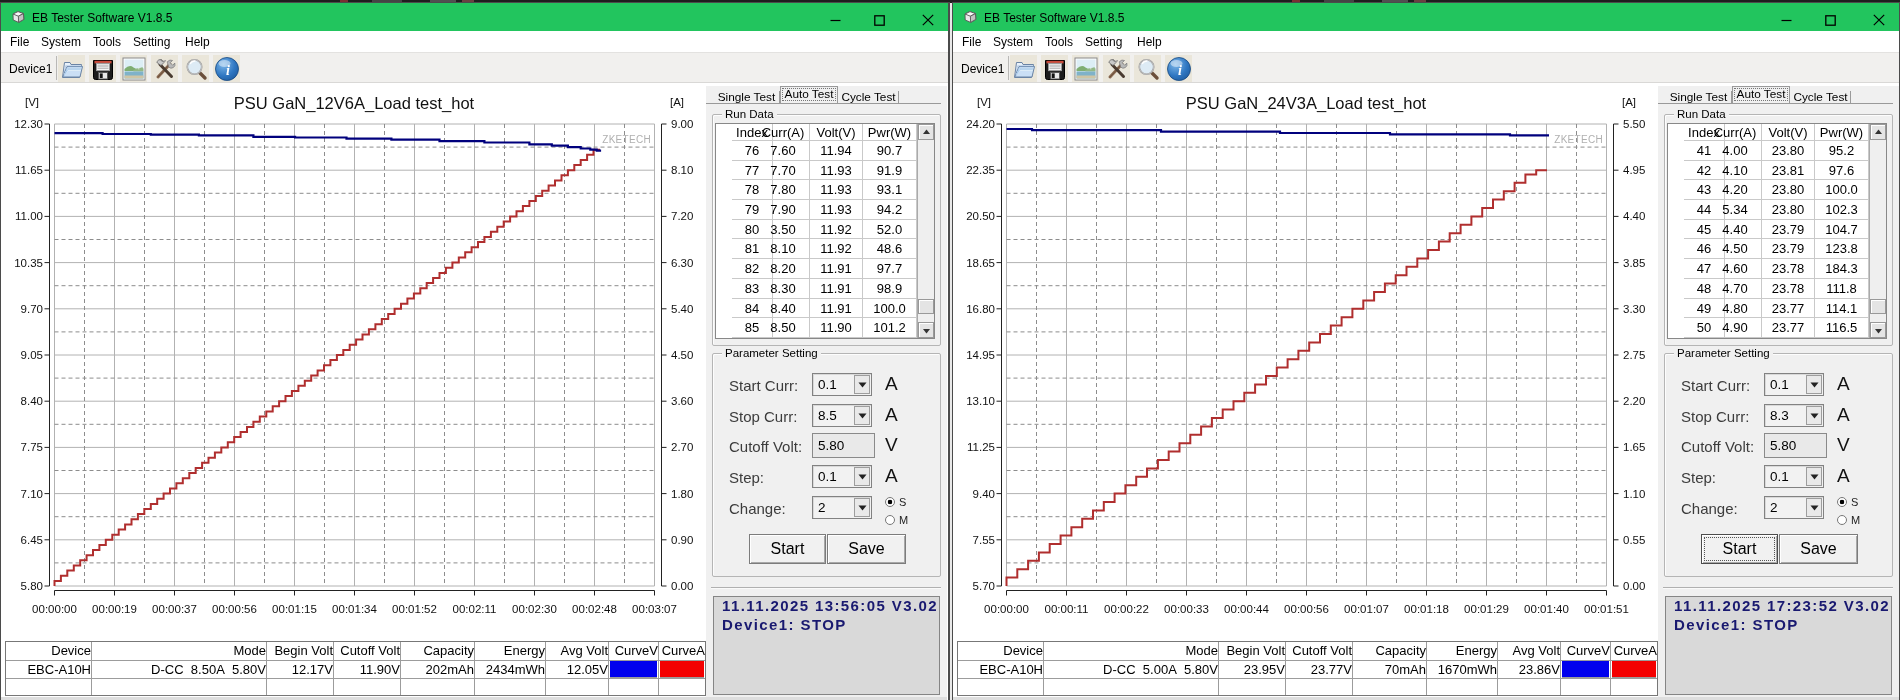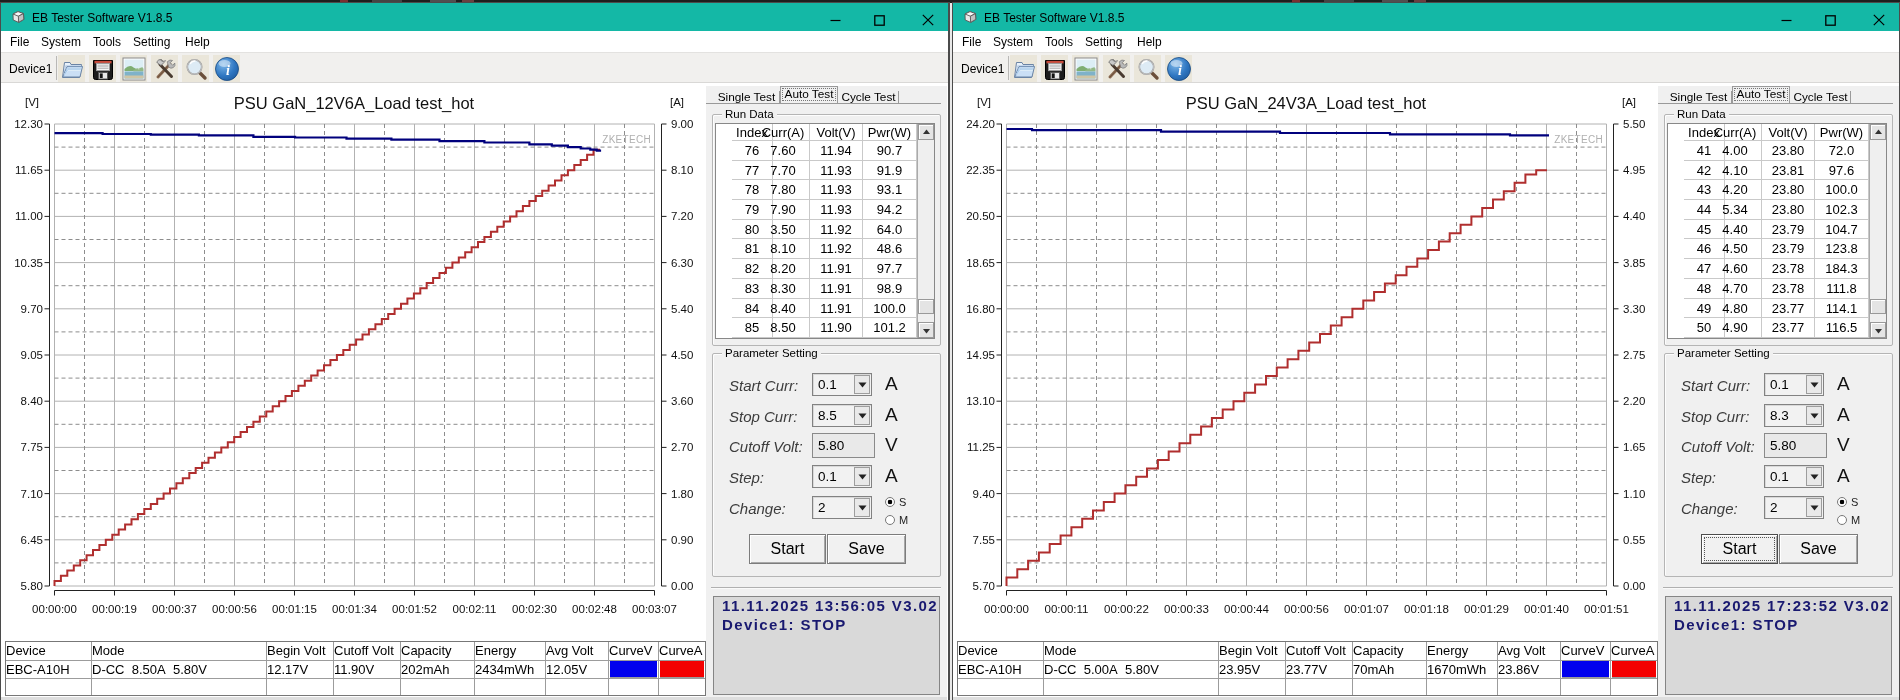--- a/index.html
+++ b/index.html
@@ -1,17 +1,17 @@
 <!DOCTYPE html>
 <html><head><meta charset="utf-8"><title>EB Tester</title>
 <style>
 *{margin:0;padding:0;box-sizing:border-box;}
 html,body{width:1900px;height:700px;overflow:hidden;background:#e9e9e9;font-family:"Liberation Sans",sans-serif;}
 .win{position:absolute;top:2px;width:948px;height:699px;background:#fff;border:1px solid #4b4b4b;border-bottom:none;}
-.tbar{position:absolute;left:0;top:0;width:100%;height:28px;background:#14b8a6;}
+.tbar{position:absolute;left:0;top:0;width:100%;height:28px;background:#22c55e;}
 .wicon{position:absolute;left:9px;top:6px;}
 .ttext{position:absolute;left:31px;top:8px;font-size:12px;color:#000;}
 .wbtn{position:absolute;top:9px;width:12px;height:12px;}
 .menu{position:absolute;left:0;top:28px;width:100%;height:21px;background:#fff;}
 .menu span{position:absolute;top:4px;font-size:12px;color:#000;}
 .tools{position:absolute;left:0;top:49px;width:100%;height:31px;background:#f1f0ee;border-top:1px solid #e3e2e0;border-bottom:1px solid #d9d8d6;}
 .dev{position:absolute;left:8px;top:9px;font-size:12px;color:#000;}
 .tsep{position:absolute;left:55px;top:3px;width:1px;height:24px;background:#b9b8b6;}
 .ticon{position:absolute;top:2px;width:27px;height:27px;background:#eae6da;display:flex;align-items:center;justify-content:center;}
 .client{position:absolute;left:0;top:80px;width:946px;height:618px;background:#fff;}
@@ -24,39 +24,39 @@
 .gtitle{position:absolute;left:9px;top:-7px;font-size:11.5px;background:#f0f0f0;padding:0 3px;color:#000;line-height:12px;}
 .rdtable{position:absolute;left:2px;top:7.5px;width:220px;height:216px;background:#fff;border:1px solid #888;font-size:13px;}
 .rdhead,.rdrow{position:relative;display:block;height:19.7px;line-height:19.7px;}
 .rdhead{height:17.5px;line-height:17.5px;}
 .rdhead span,.rdrow span{position:absolute;top:0;bottom:0;text-align:center;color:#000;border-right:1px solid #c9c9c9;border-bottom:1px solid #c9c9c9;}
 .c1{left:16px;width:41px;}  .c2{left:41px;width:53px;}  .c3{left:94px;width:53px;}  .c4{left:147px;width:54px;}
 .sbar{position:absolute;right:0;top:0;bottom:0;width:17px;background:#efefef;border-left:1px solid #aaa;}
 .sbtn{position:absolute;left:0;width:16px;height:16px;background:#e4e4e4;border:1px solid #999;box-shadow:inset 1px 1px 0 #fff;}
 .sthumb{position:absolute;left:0;bottom:24px;width:16px;height:15px;background:#e4e4e4;border:1px solid #999;box-shadow:inset 1px 1px 0 #fff;}
 .prow{position:absolute;left:16px;width:213px;height:25px;}
-.plab{position:absolute;left:0;top:4px;font-size:15px;color:#3c3c3c;font-style:italic;}
+.plab{position:absolute;left:0;top:4px;font-size:15px;color:#3c3c3c;}
 .dd{position:absolute;top:0;width:60px;height:23px;background:#f2f2f2;border:1px solid #828282;box-shadow:inset 1px 1px 0 #d9d9d9;}
 .dd i{position:absolute;left:5px;top:3px;font-style:normal;font-size:13.5px;color:#000;}
 .dd b{position:absolute;right:1px;top:1px;width:16px;height:19px;background:#e9e9e9;border:1px solid #9d9d9d;display:flex;align-items:center;justify-content:center;}
 .tbox{position:absolute;top:-1px;width:63px;height:25px;background:#e9e9e9;border:1px solid #8a8a8a;font-size:13.5px;color:#000;padding:4px 0 0 5px;}
 .unit{position:absolute;left:156px;top:0px;font-size:19px;color:#111;}
 .radio{position:absolute;font-size:11px;color:#222;}
 .rc{display:inline-block;width:10px;height:10px;border-radius:50%;border:1px solid #777;background:#fff;margin-right:4px;vertical-align:-1px;}
 .rc.sel{background:radial-gradient(circle at 50% 50%, #000 0 2px, #fff 2.6px);}
 .btn{position:absolute;height:30px;background:#f1f1f1;border:1px solid #7c7c7c;box-shadow:inset 1px 1px 0 #fff,inset -1px -1px 0 #a8a8a8;text-align:center;font-size:16px;color:#000;line-height:28px;}
 .btn.focus{outline:1px dotted #555;outline-offset:-4px;border-color:#4c4c4c;}
 .pline{position:absolute;left:5px;top:501px;width:230px;height:2px;border-top:1px solid #b0b0b0;border-bottom:1px solid #fafafa;}
 .status{position:absolute;left:7px;top:510px;width:227px;height:99px;background:#d9d9d9;border:1px solid #858585;padding:0 0 0 8px;overflow:hidden;}
 .status div{position:relative;font-size:15px;color:#191970;font-weight:bold;letter-spacing:1.4px;line-height:18.5px;white-space:nowrap;}
 
 .btable{position:absolute;left:4px;top:558px;width:701px;height:55px;background:#fff;border:1px solid #777;}
 .bhead,.brow{position:relative;height:18.5px;line-height:18.5px;}
 .brow.empty{height:16px;}
-.bhead span,.brow span{position:absolute;top:0;height:100%;text-align:left;font-size:13px;color:#000;border-right:1px solid #9c9c9c;border-bottom:1px solid #9c9c9c;}
+.bhead span,.brow span{position:absolute;top:0;height:100%;text-align:right;font-size:13px;color:#000;border-right:1px solid #9c9c9c;border-bottom:1px solid #9c9c9c;}
 .bhead span:last-child,.brow span:last-child{border-right:none;}
 .brow.empty span{border-bottom:none;}
 .sw{position:absolute;left:1px;top:1px;right:1px;bottom:1px;}
 .bstrip{position:absolute;left:0;top:614px;width:946px;height:4px;background:#dedede;}
 .topdots span{position:absolute;top:0;height:2px;}
 </style></head>
 <body>
 <div style="position:absolute;left:0;top:0;width:1900px;height:3px;background:#1e1e1e;"></div>
 <div class="topdots">
 <span style="left:340px;width:8px;background:#7a3030;"></span>
@@ -328,21 +328,21 @@
             <div class="rdrow">
               <span class="c1">79</span>
               <span class="c2">7.90</span>
               <span class="c3">11.93</span>
               <span class="c4">94.2</span>
             </div>
             <div class="rdrow">
               <span class="c1">80</span>
               <span class="c2">3.50</span>
               <span class="c3">11.92</span>
-              <span class="c4">64.0</span>
+              <span class="c4">52.0</span>
             </div>
             <div class="rdrow">
               <span class="c1">81</span>
               <span class="c2">8.10</span>
               <span class="c3">11.92</span>
               <span class="c4">48.6</span>
             </div>
             <div class="rdrow">
               <span class="c1">82</span>
               <span class="c2">8.20</span>
@@ -721,21 +721,21 @@
       <div class="rdhead">
               <span class="c1">Index</span>
               <span class="c2">Curr(A)</span>
               <span class="c3">Volt(V)</span>
               <span class="c4">Pwr(W)</span>
             </div>
       <div class="rdrow">
               <span class="c1">41</span>
               <span class="c2">4.00</span>
               <span class="c3">23.80</span>
-              <span class="c4">72.0</span>
+              <span class="c4">95.2</span>
             </div>
             <div class="rdrow">
               <span class="c1">42</span>
               <span class="c2">4.10</span>
               <span class="c3">23.81</span>
               <span class="c4">97.6</span>
             </div>
             <div class="rdrow">
               <span class="c1">43</span>
               <span class="c2">4.20</span>

